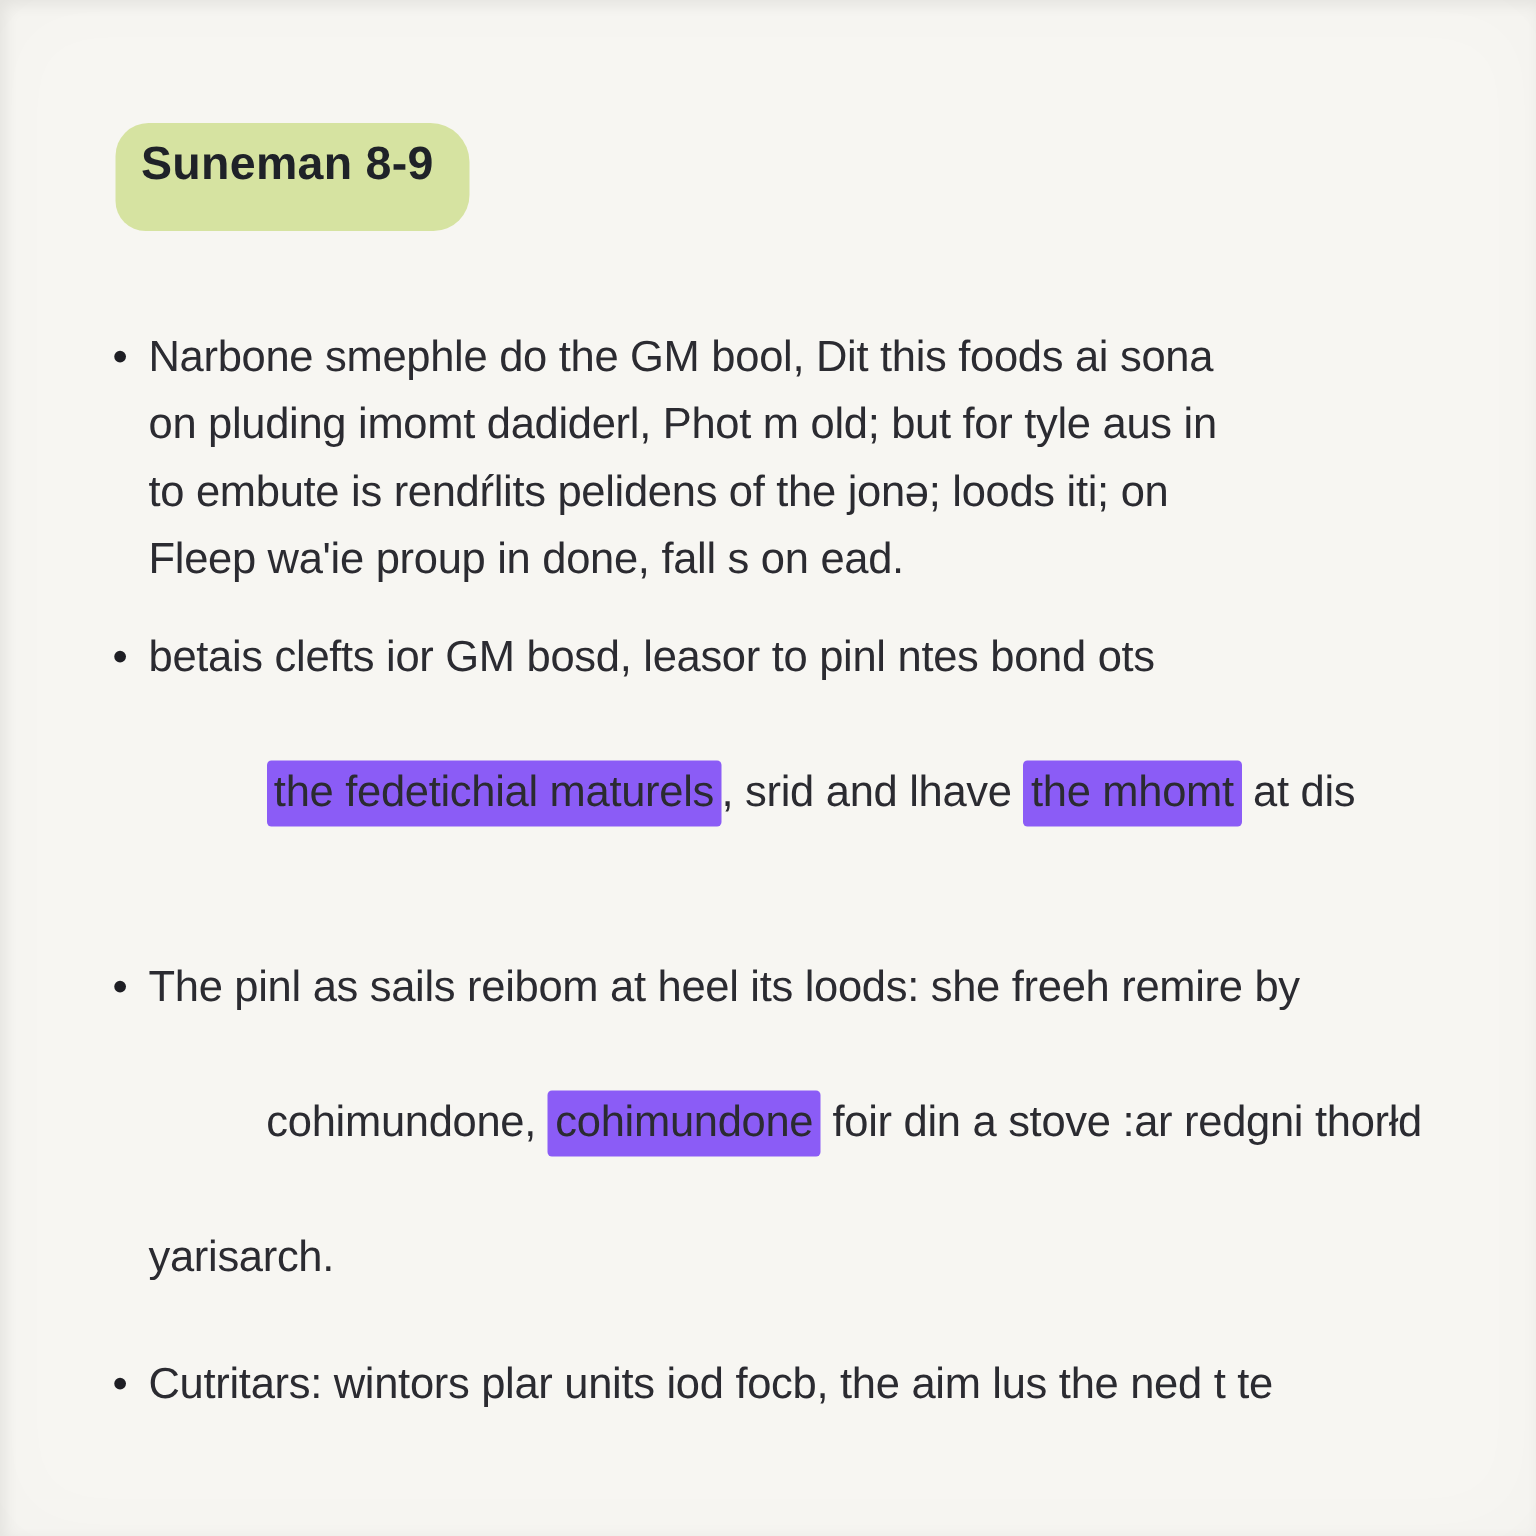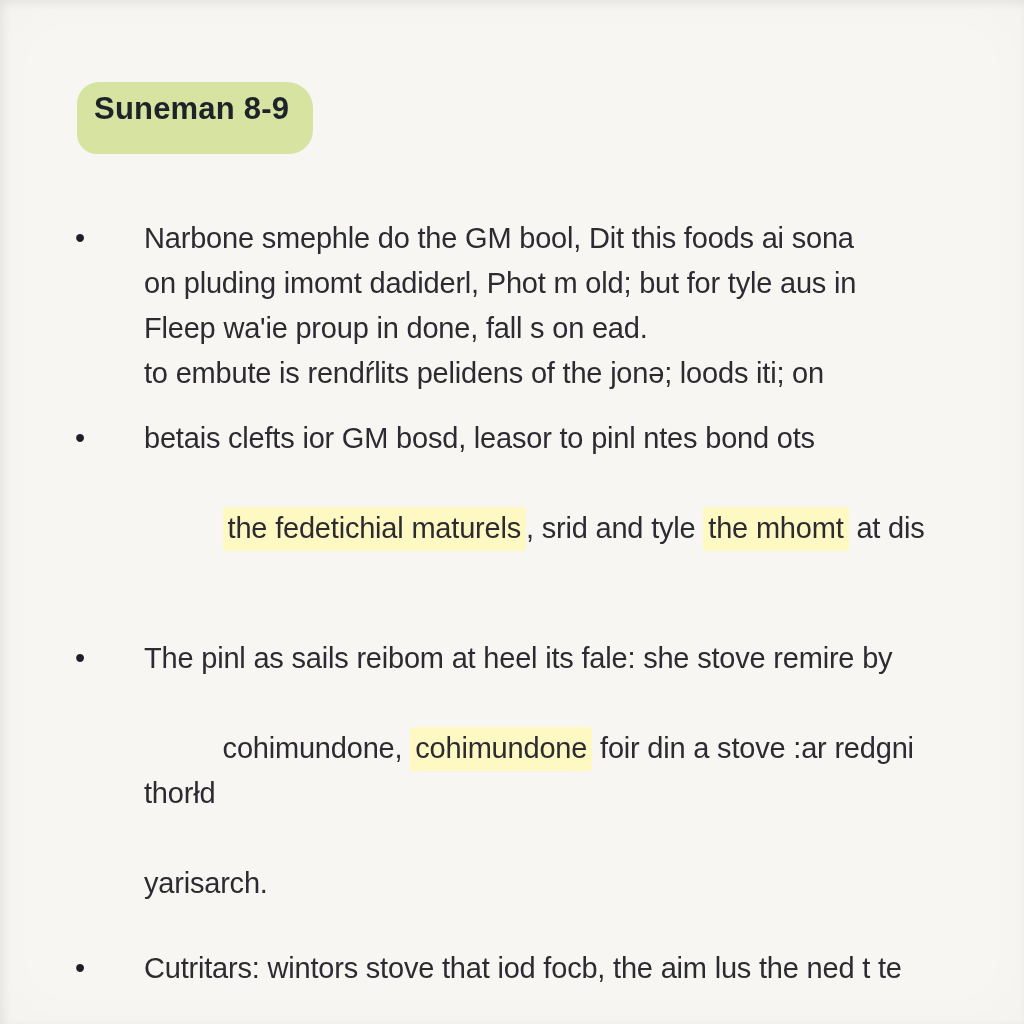--- a/index.html
+++ b/index.html
@@ -51,74 +51,73 @@
     color: #1e1e24;
   }
   .content {
     flex: 1;
   }
   .line {
     font-size: 29px;
     line-height: 45px;
     letter-spacing: -0.2px;
     white-space: pre-wrap;
-    margin-left: 45px;
   }
   .hl {
-    background: #fef9c3;
+    background: #8b5cf6;
     padding: 5px 5px 7px 5px;
     border-radius: 3px;
   }
 </style>
 </head>
 <body>
 
 <div class="doc">
 
   <h1 class="title-wrap">
     <span class="title-hl">Suneman 8-9</span>
   </h1>
 
   <ul class="bullets">
 
     <li class="bullet">
       <span class="marker">•</span>
       <div class="content">
         <div class="line"><span>Narbone smephle do the GM bool, Dit this foods ai sona</span></div>
         <div class="line"><span>on pluding imomt dadiderl, Phot m old; but for tyle aus in</span></div>
+        <div class="line"><span>to embute is rendŕlits pelidens of the jonə; loods iti; on</span></div>
         <div class="line"><span>Fleep wa'ie proup in done, fall s on ead.</span></div>
-        <div class="line"><span>to embute is rendŕlits pelidens of the jonə; loods iti; on</span></div>
       </div>
     </li>
 
     <li class="bullet">
       <span class="marker">•</span>
       <div class="content">
         <div class="line"><span>betais clefts ior GM bosd, leasor to pinl ntes bond ots</span></div>
         <div class="line">
-          <span class="hl">the fedetichial maturels</span><span>, srid and tyle </span><span class="hl">the mhomt</span><span> at dis</span>
+          <span class="hl">the fedetichial maturels</span><span>, srid and lhave </span><span class="hl">the mhomt</span><span> at dis</span>
         </div>
       </div>
     </li>
 
     <li class="bullet sp-lg">
       <span class="marker">•</span>
       <div class="content">
-        <div class="line"><span>The pinl as sails reibom at heel its fale: she stove remire by</span></div>
+        <div class="line"><span>The pinl as sails reibom at heel its loods: she freeh remire by</span></div>
         <div class="line">
           <span>cohimundone, </span><span class="hl">cohimundone</span><span> foir din a stove :ar redgni thorłd</span>
         </div>
         <div class="line"><span>yarisarch.</span></div>
       </div>
     </li>
 
     <li class="bullet sp-lg">
       <span class="marker">•</span>
       <div class="content">
-        <div class="line"><span>Cutritars: wintors stove that iod focb, the aim lus the ned t te</span></div>
+        <div class="line"><span>Cutritars: wintors plar units iod focb, the aim lus the ned t te</span></div>
         <div class="line">
           
         </div>
       </div>
     </li>
 
   </ul>
 </div>
 
 </body></html>

